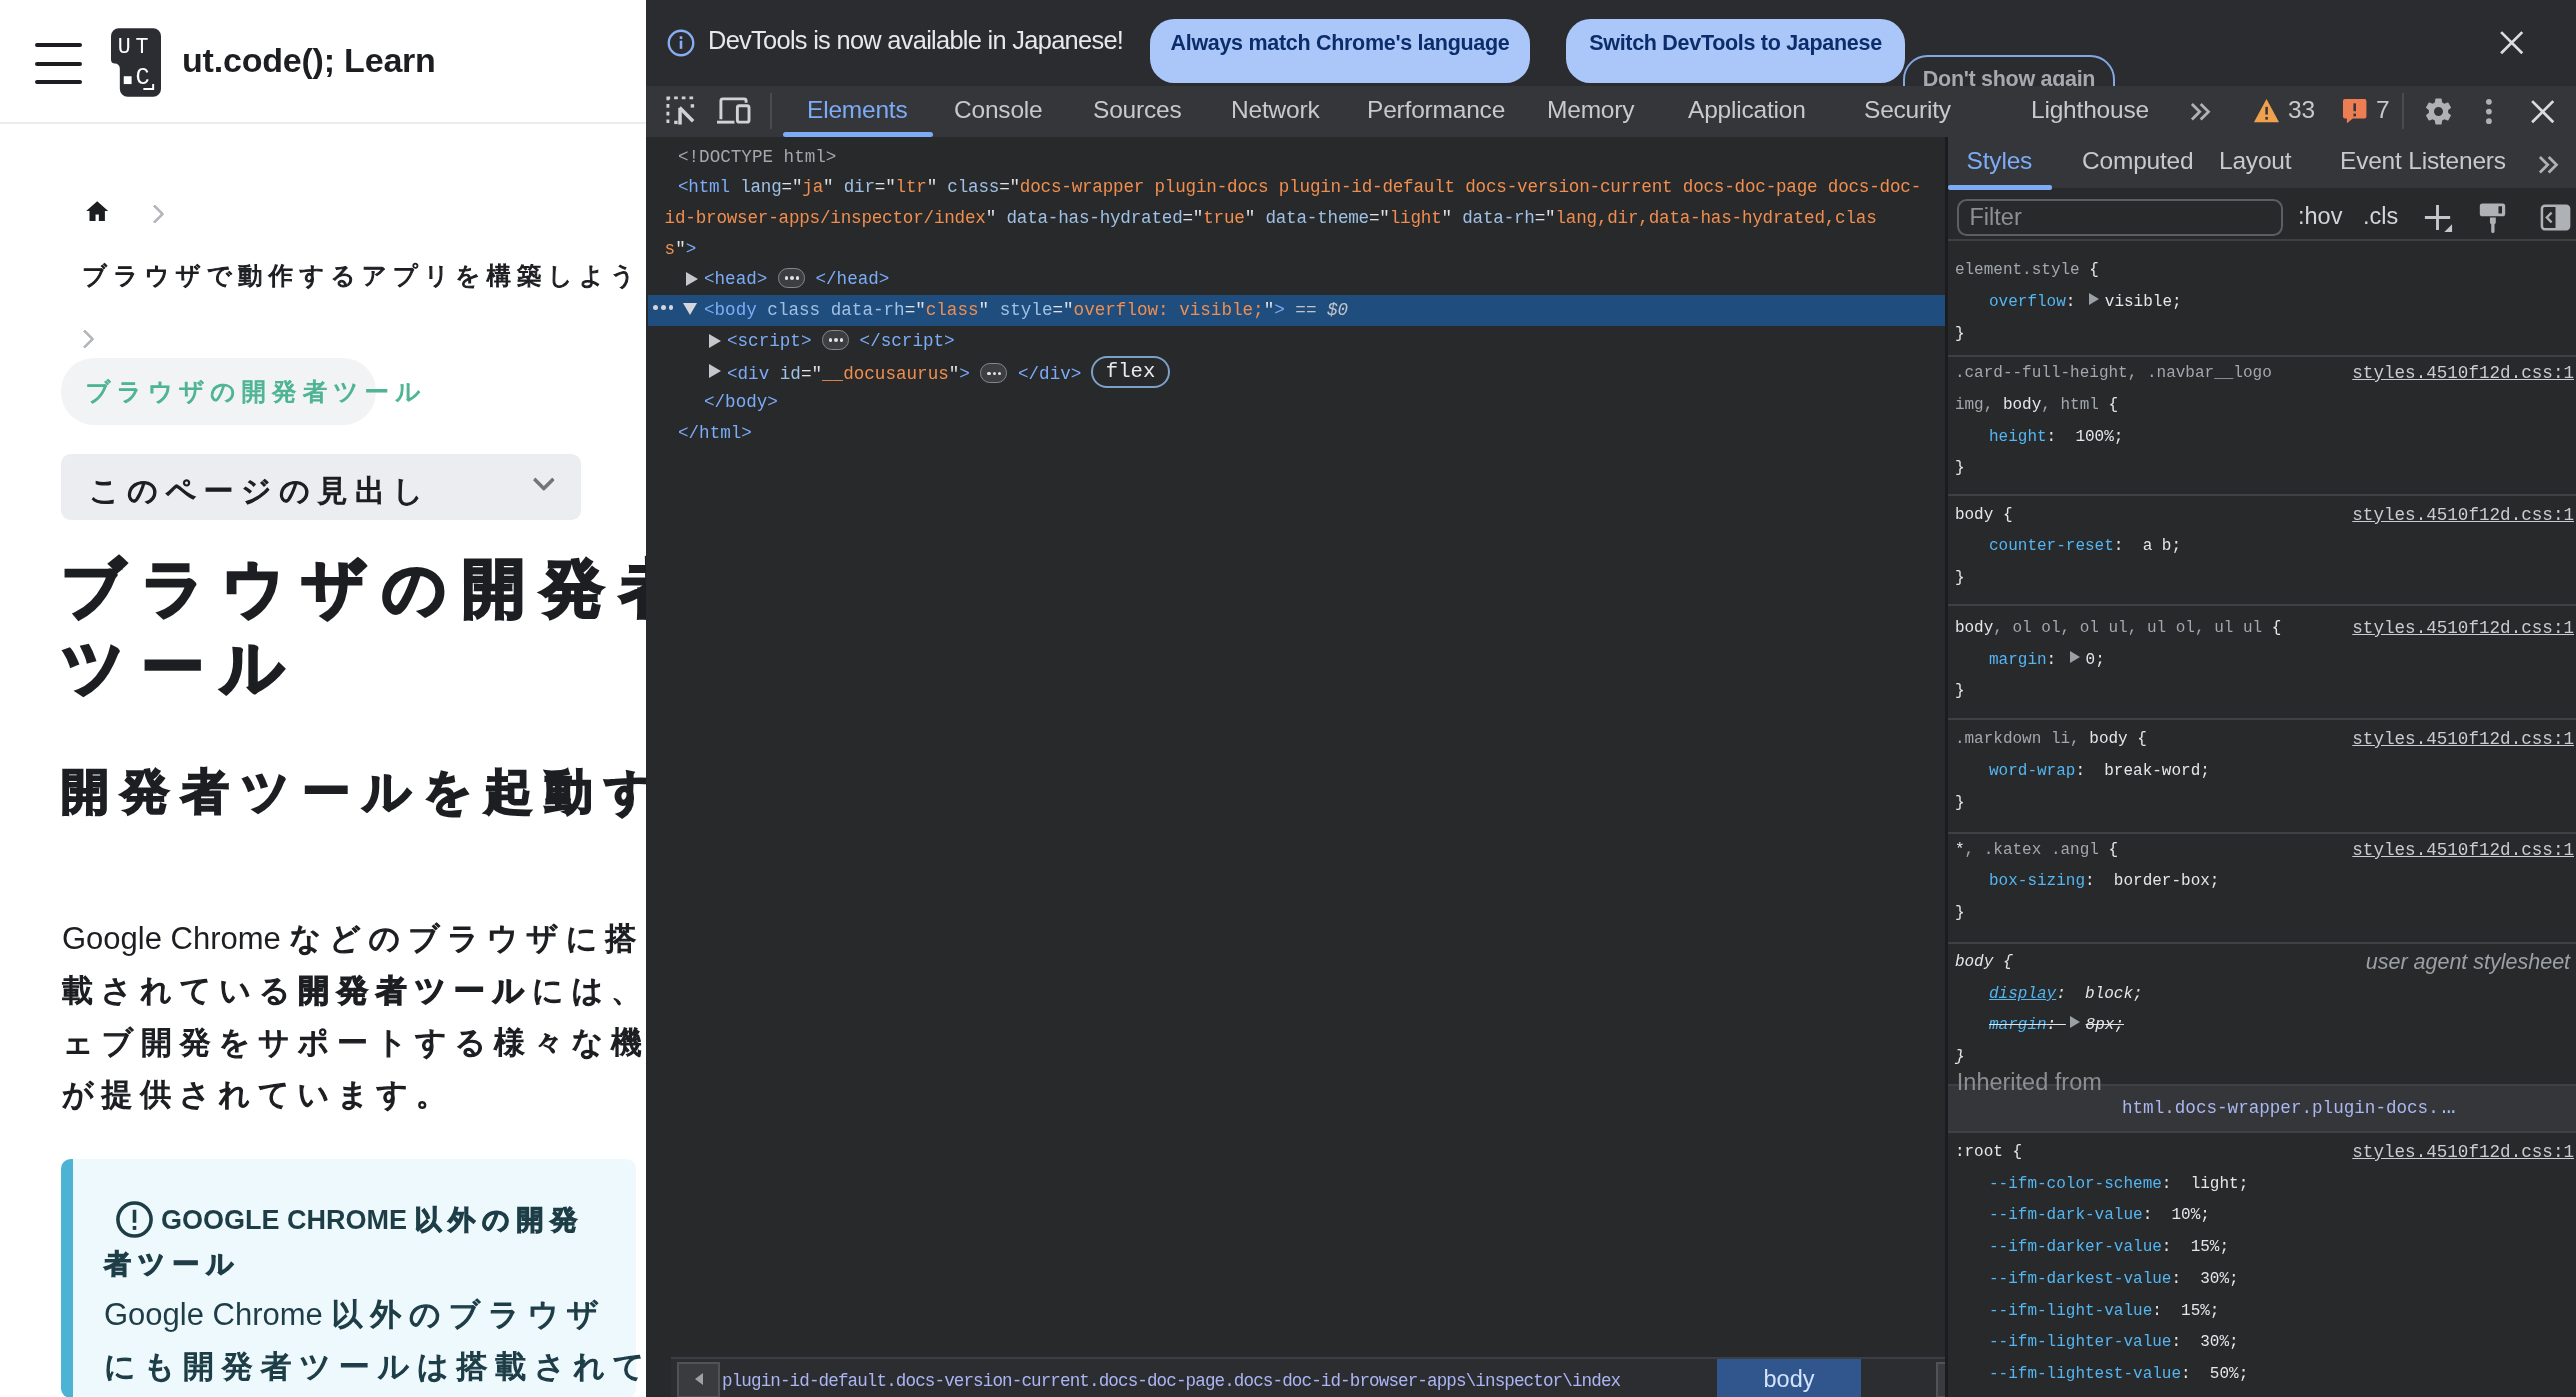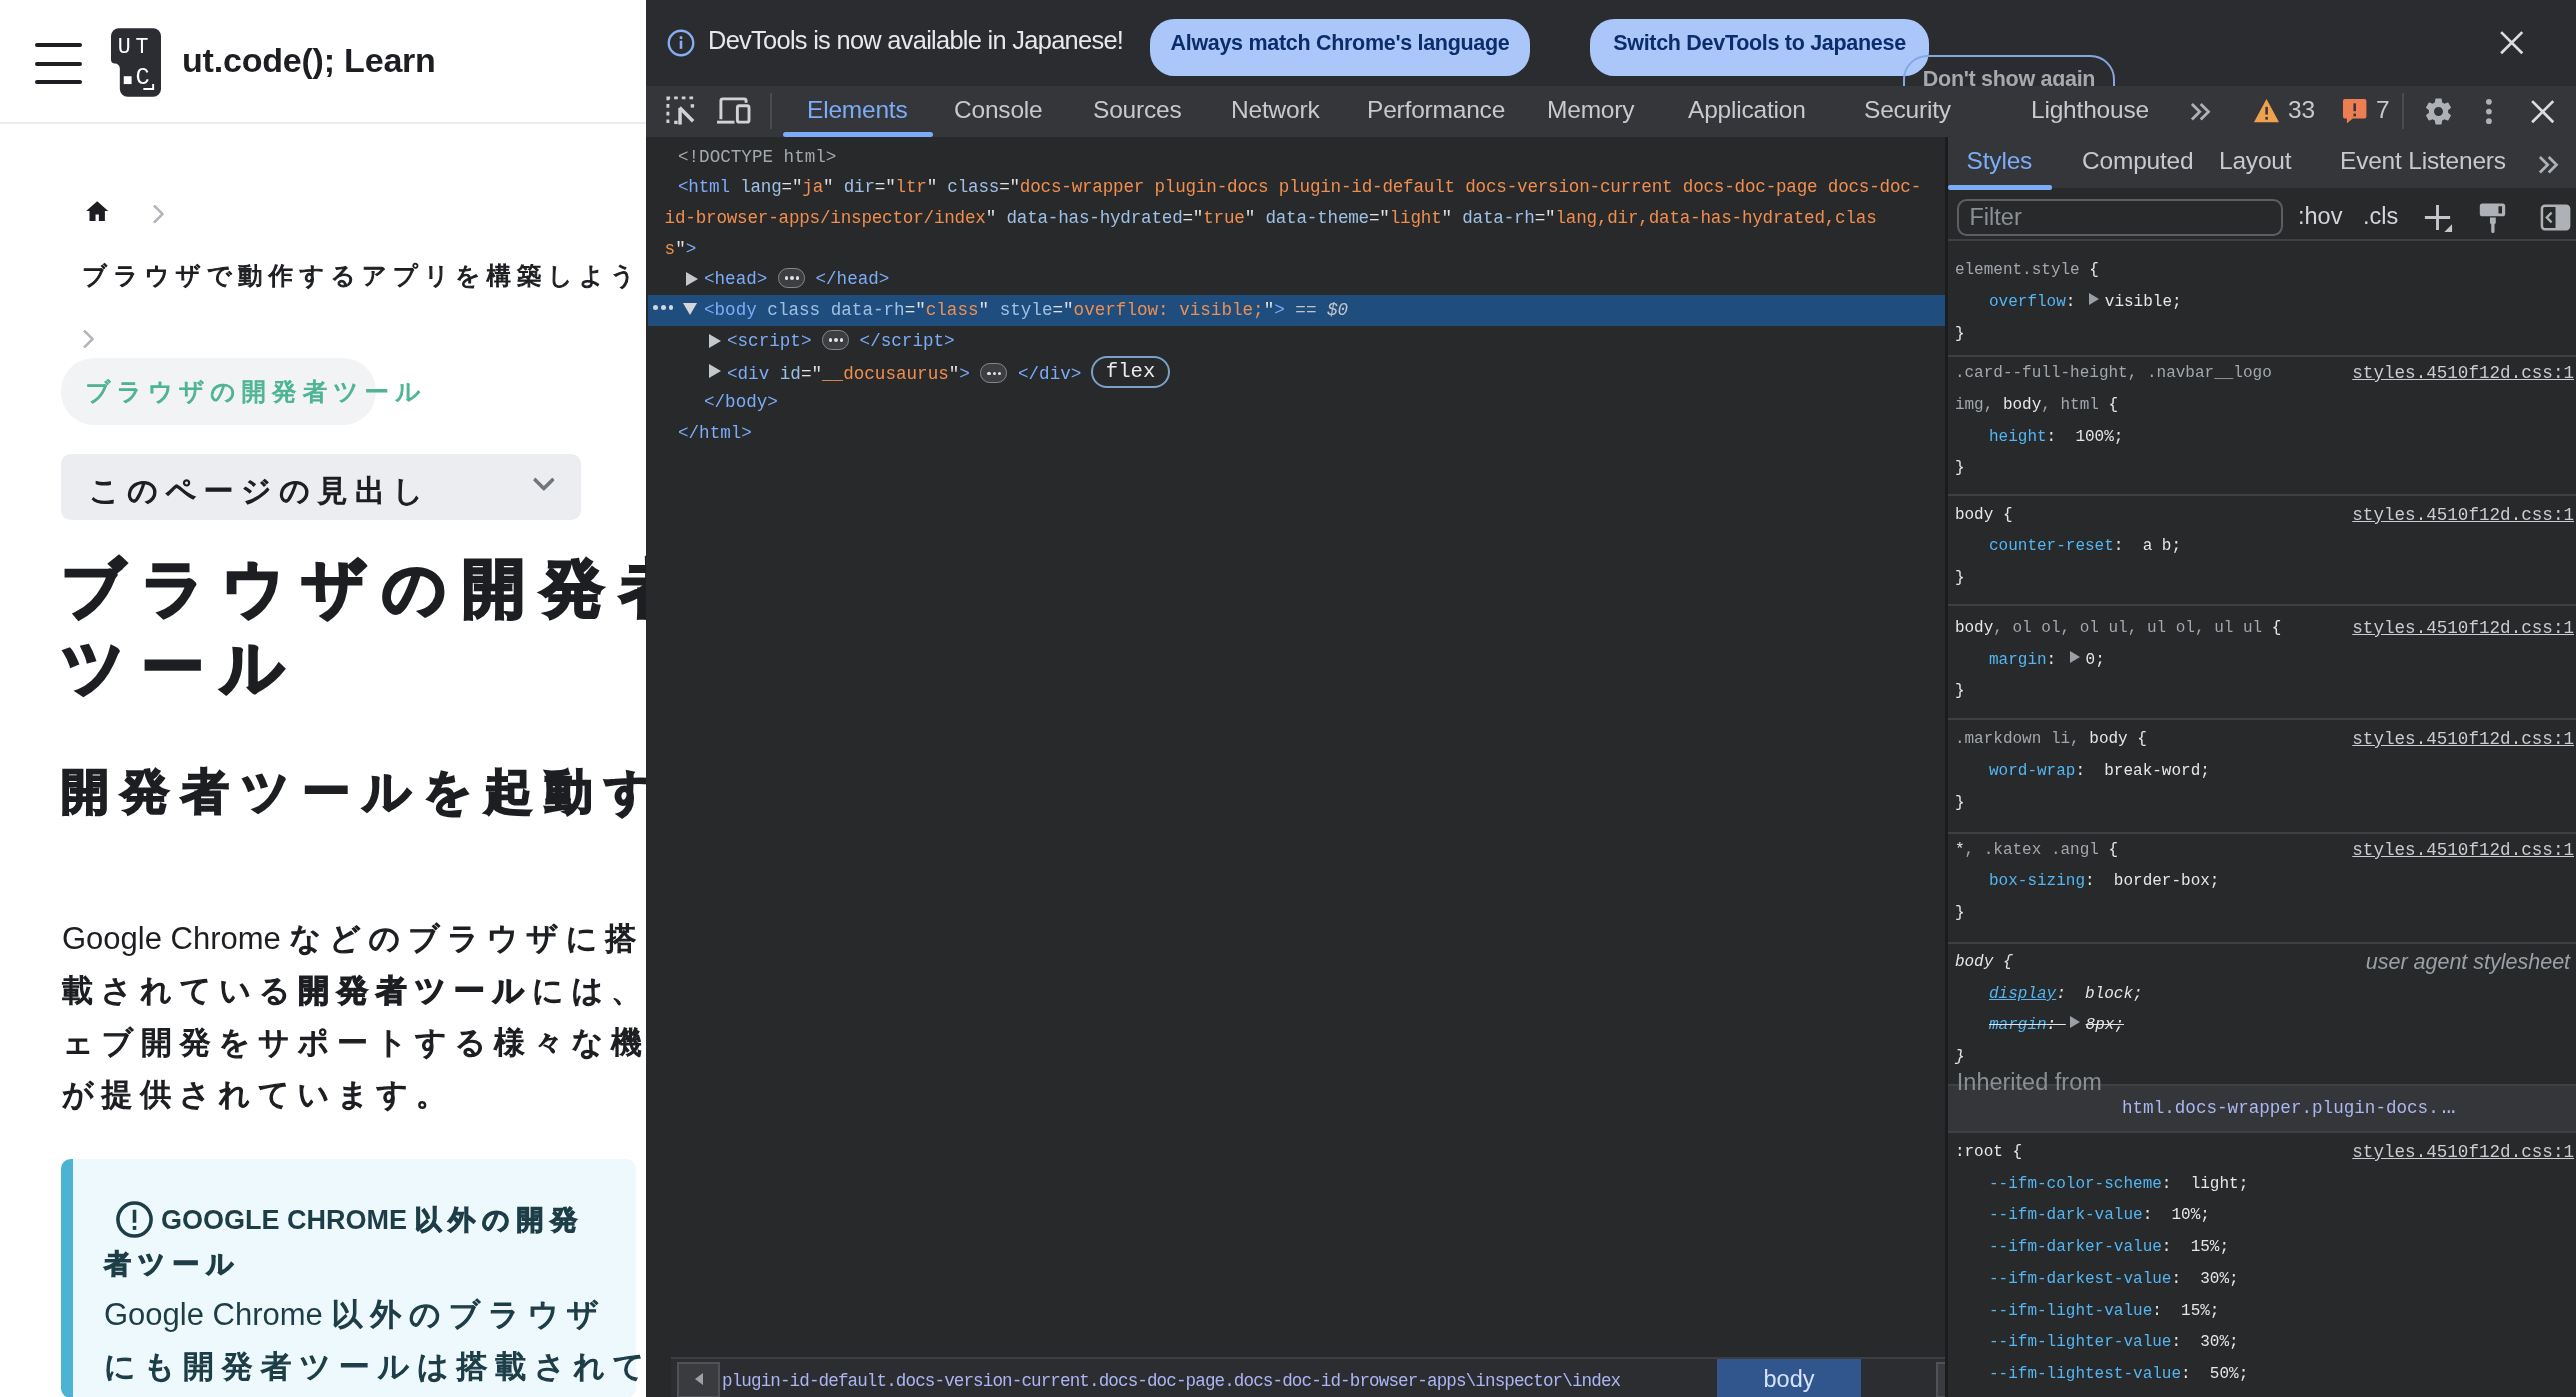--- a/index.html
+++ b/index.html
@@ -18,21 +18,21 @@
   #toc .t { position:absolute; left:28px; top:16.6px; font-size:30px; color:#1c1e21; white-space:nowrap; }
   #toc .c { position:absolute; right:29px; top:17.6px; width:15.7px; height:15.7px; border-right:4.4px solid #71757c; border-bottom:4.4px solid #71757c; transform:rotate(45deg); border-radius:2px;}
   h1.big { position:absolute; left:61px; top:549px; font-size:63px; font-weight:700; line-height:79px; white-space:nowrap; }
   h2.mid { position:absolute; left:61px; top:760px; font-size:48px; font-weight:700; white-space:nowrap; }
   #para { position:absolute; left:62px; top:913px; font-size:31px; line-height:52px; color:#1c1e21; white-space:nowrap; }
   #adm { position:absolute; left:61px; top:1159px; width:575px; height:239px; background:#eef9fd; border-left:12.7px solid #4cb3d4; border-radius:9.8px; color:#1d3d47; }
   
   #dt { position:absolute; left:646px; top:0; width:1930px; height:1398px; background:#28292b; color:#e4e6e9; }
   #infobar { position:absolute; left:0; top:0; width:1930px; height:86px; background:#2b2c2f; z-index:6; }
   #infotext { position:absolute; left:62px; top:26.4px; font-size:25.4px; letter-spacing:-0.7px; color:#e6e8eb; white-space:nowrap; }
-  .ipill { position:absolute; top:18.6px; height:57px; border-radius:24.5px; background:#abc7fa; color:#0b2d6b; font-size:21.5px; font-weight:600; letter-spacing:-0.3px; text-align:center; white-space:nowrap; }
+  .ipill { position:absolute; top:18.6px; height:64px; border-radius:24.5px; background:#abc7fa; color:#0b2d6b; font-size:21.5px; font-weight:600; letter-spacing:-0.3px; text-align:center; white-space:nowrap; }
   #toolbar { position:absolute; left:0; top:86px; width:1930px; height:51px; background:#35363a; z-index:6; }
   .tab { position:absolute; top:9.8px; font-size:24.5px; letter-spacing:-0.2px; color:#c6c9cd; white-space:nowrap; }
   #elemtab { color:#7cacf8; }
   #tabu { position:absolute; left:137px; top:46px; width:150px; height:4.9px; background:#7cacf8; border-radius:2.9px;}
   
   #tree { position:absolute; left:0; top:137px; width:1299px; height:1219px; background:#28292b; font-family:"Liberation Mono", monospace; font-size:17.6px; overflow:hidden; }
   .row { position:absolute; white-space:pre; height:30px; line-height:30px; }
   .tg { color:#7cacf8; } .at { color:#9fc0e5; } .av { color:#f08e4f;font-family:Liberation Mono, monospace; } .pu { color:#dfe1e5; } .gy { color:#a3a8ae; }
   #selrow { position:absolute; left:2px; top:158px; width:1297px; height:31px; background:#1f4e7e; }
   .arrow { position:absolute; width:0; height:0; }
@@ -106,21 +106,21 @@
 
 <div id="dt">
   <div id="infobar">
     <svg class="abs" style="left:20.6px;top:29px" width="28" height="28" viewBox="0 0 24 24">
         <circle cx="12" cy="12" r="10.5" fill="none" stroke="#87aef3" stroke-width="2"></circle>
         <rect x="10.9" y="10" width="2.2" height="7" fill="#87aef3"></rect>
         <rect x="10.9" y="6.2" width="2.2" height="2.4" fill="#87aef3"></rect>
       </svg>
     <div id="infotext">DevTools is now available in Japanese!</div>
     <div class="ipill" style="left:504px;width:380px;line-height:48px;">Always match Chrome's language</div>
-    <div class="ipill" style="left:944px;width:339px;line-height:48px;text-align:center;">Switch DevTools to Japanese</div>
+    <div class="ipill" style="left:920px;width:339px;line-height:48px;text-align:center;">Switch DevTools to Japanese</div>
     <div class="ipill" style="left:1257px;width:212px;line-height:44px;background:transparent;border:2px solid #84a7e2;color:#a5a9af;margin-top:36px;">Don't show again</div>
     <svg class="abs" style="left:1853px;top:30px" width="25.4" height="25.4" viewBox="0 0 24 24">
         <path d="M2 2 L22 22 M22 2 L2 22" stroke="#dadce0" stroke-width="2.6"></path>
       </svg>
   </div>
   <div id="toolbar">
 
     <svg class="abs" style="left:18.6px;top:8.8px" width="32" height="32" viewBox="0 0 33 33">
       <g stroke="#d0d2d5" stroke-width="3" fill="none" stroke-dasharray="3.8 4.1">
         <path d="M1.5 3 h28 M3 1.5 v28"></path>

